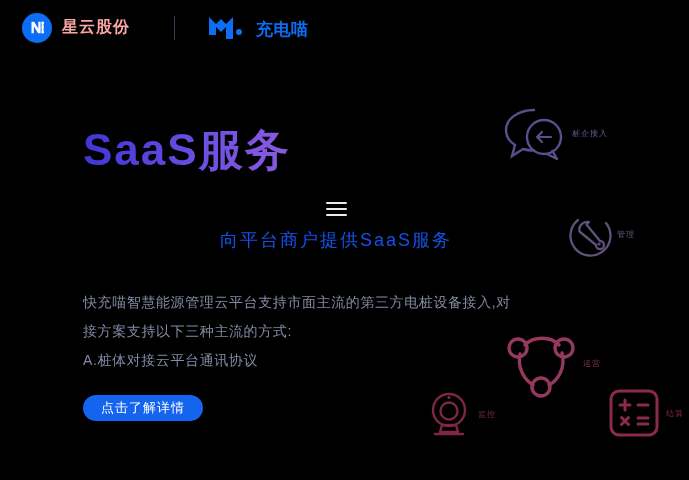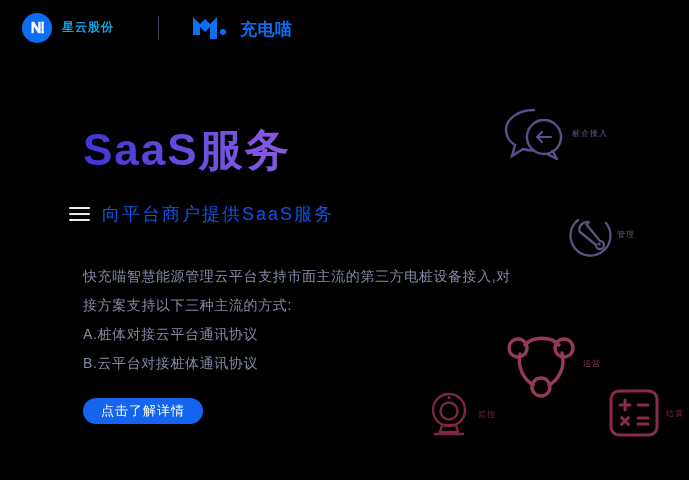--- a/index.html
+++ b/index.html
@@ -37,23 +37,23 @@
     height: 30px;
     border-radius: 50%;
     background: #0b6ef5;
     display: flex;
     align-items: center;
     justify-content: center;
     flex: none;
   }
   .brand-mark svg { display: block; }
   .brand-name {
-    font-size: 12px;
+    font-size: 16px;
     font-weight: bold;
-    color: #0ea5e9;
+    color: #fca5a5;
     letter-spacing: 1px;
     white-space: nowrap;
   }
   .brand-divider {
     width: 1px;
     height: 24px;
     background: #3a3f52;
     margin: 0 32px 0 44px;
     flex: none;
   }
@@ -97,20 +97,21 @@
     -webkit-text-fill-color: transparent;
     white-space: nowrap;
   }
 
   .hero-sub-row {
     display: flex;
     align-items: center;
     gap: 12px;
     margin-top: 28px;
     margin-left: -14px;
+    flex-direction: column;
   }
   .menu-icon {
     width: 21px;
     height: 14px;
     display: flex;
     flex-direction: column;
     justify-content: space-between;
     flex: none;
   }
   .menu-icon i {
@@ -219,21 +220,20 @@
         <i></i>
         <i></i>
     </span>
     <span class="hero-sub">向平台商户提供SaaS服务</span>
   </div>
 
   <div class="hero-body">
     <p>快充喵智慧能源管理云平台支持市面主流的第三方电桩设备接入,对</p>
     <p>接方案支持以下三种主流的方式:</p>
     <p>A.桩体对接云平台通讯协议</p>
-    <p>B.云平台对接桩体通讯协议</p>
   </div>
 
   <button class="cta-button">点击了解详情</button>
 </div>
 
 <div class="deco" id="deco-chat">
   <svg width="68" height="58" viewBox="0 0 68 58">
     <path d="M34 6 C18 6 6 15 6 26 C6 32 9 37 15 41 L12 52 L23 45 C26 46 30 46.5 34 46.5" fill="none" stroke="#5a4f8c" stroke-width="2.4" stroke-linecap="round"></path>
     <circle cx="44" cy="33" r="17" fill="none" stroke="#5a4f8c" stroke-width="2.4"></circle>
     <path d="M52 46 L57 55 L47 50" fill="none" stroke="#5a4f8c" stroke-width="2.4" stroke-linejoin="round"></path>

